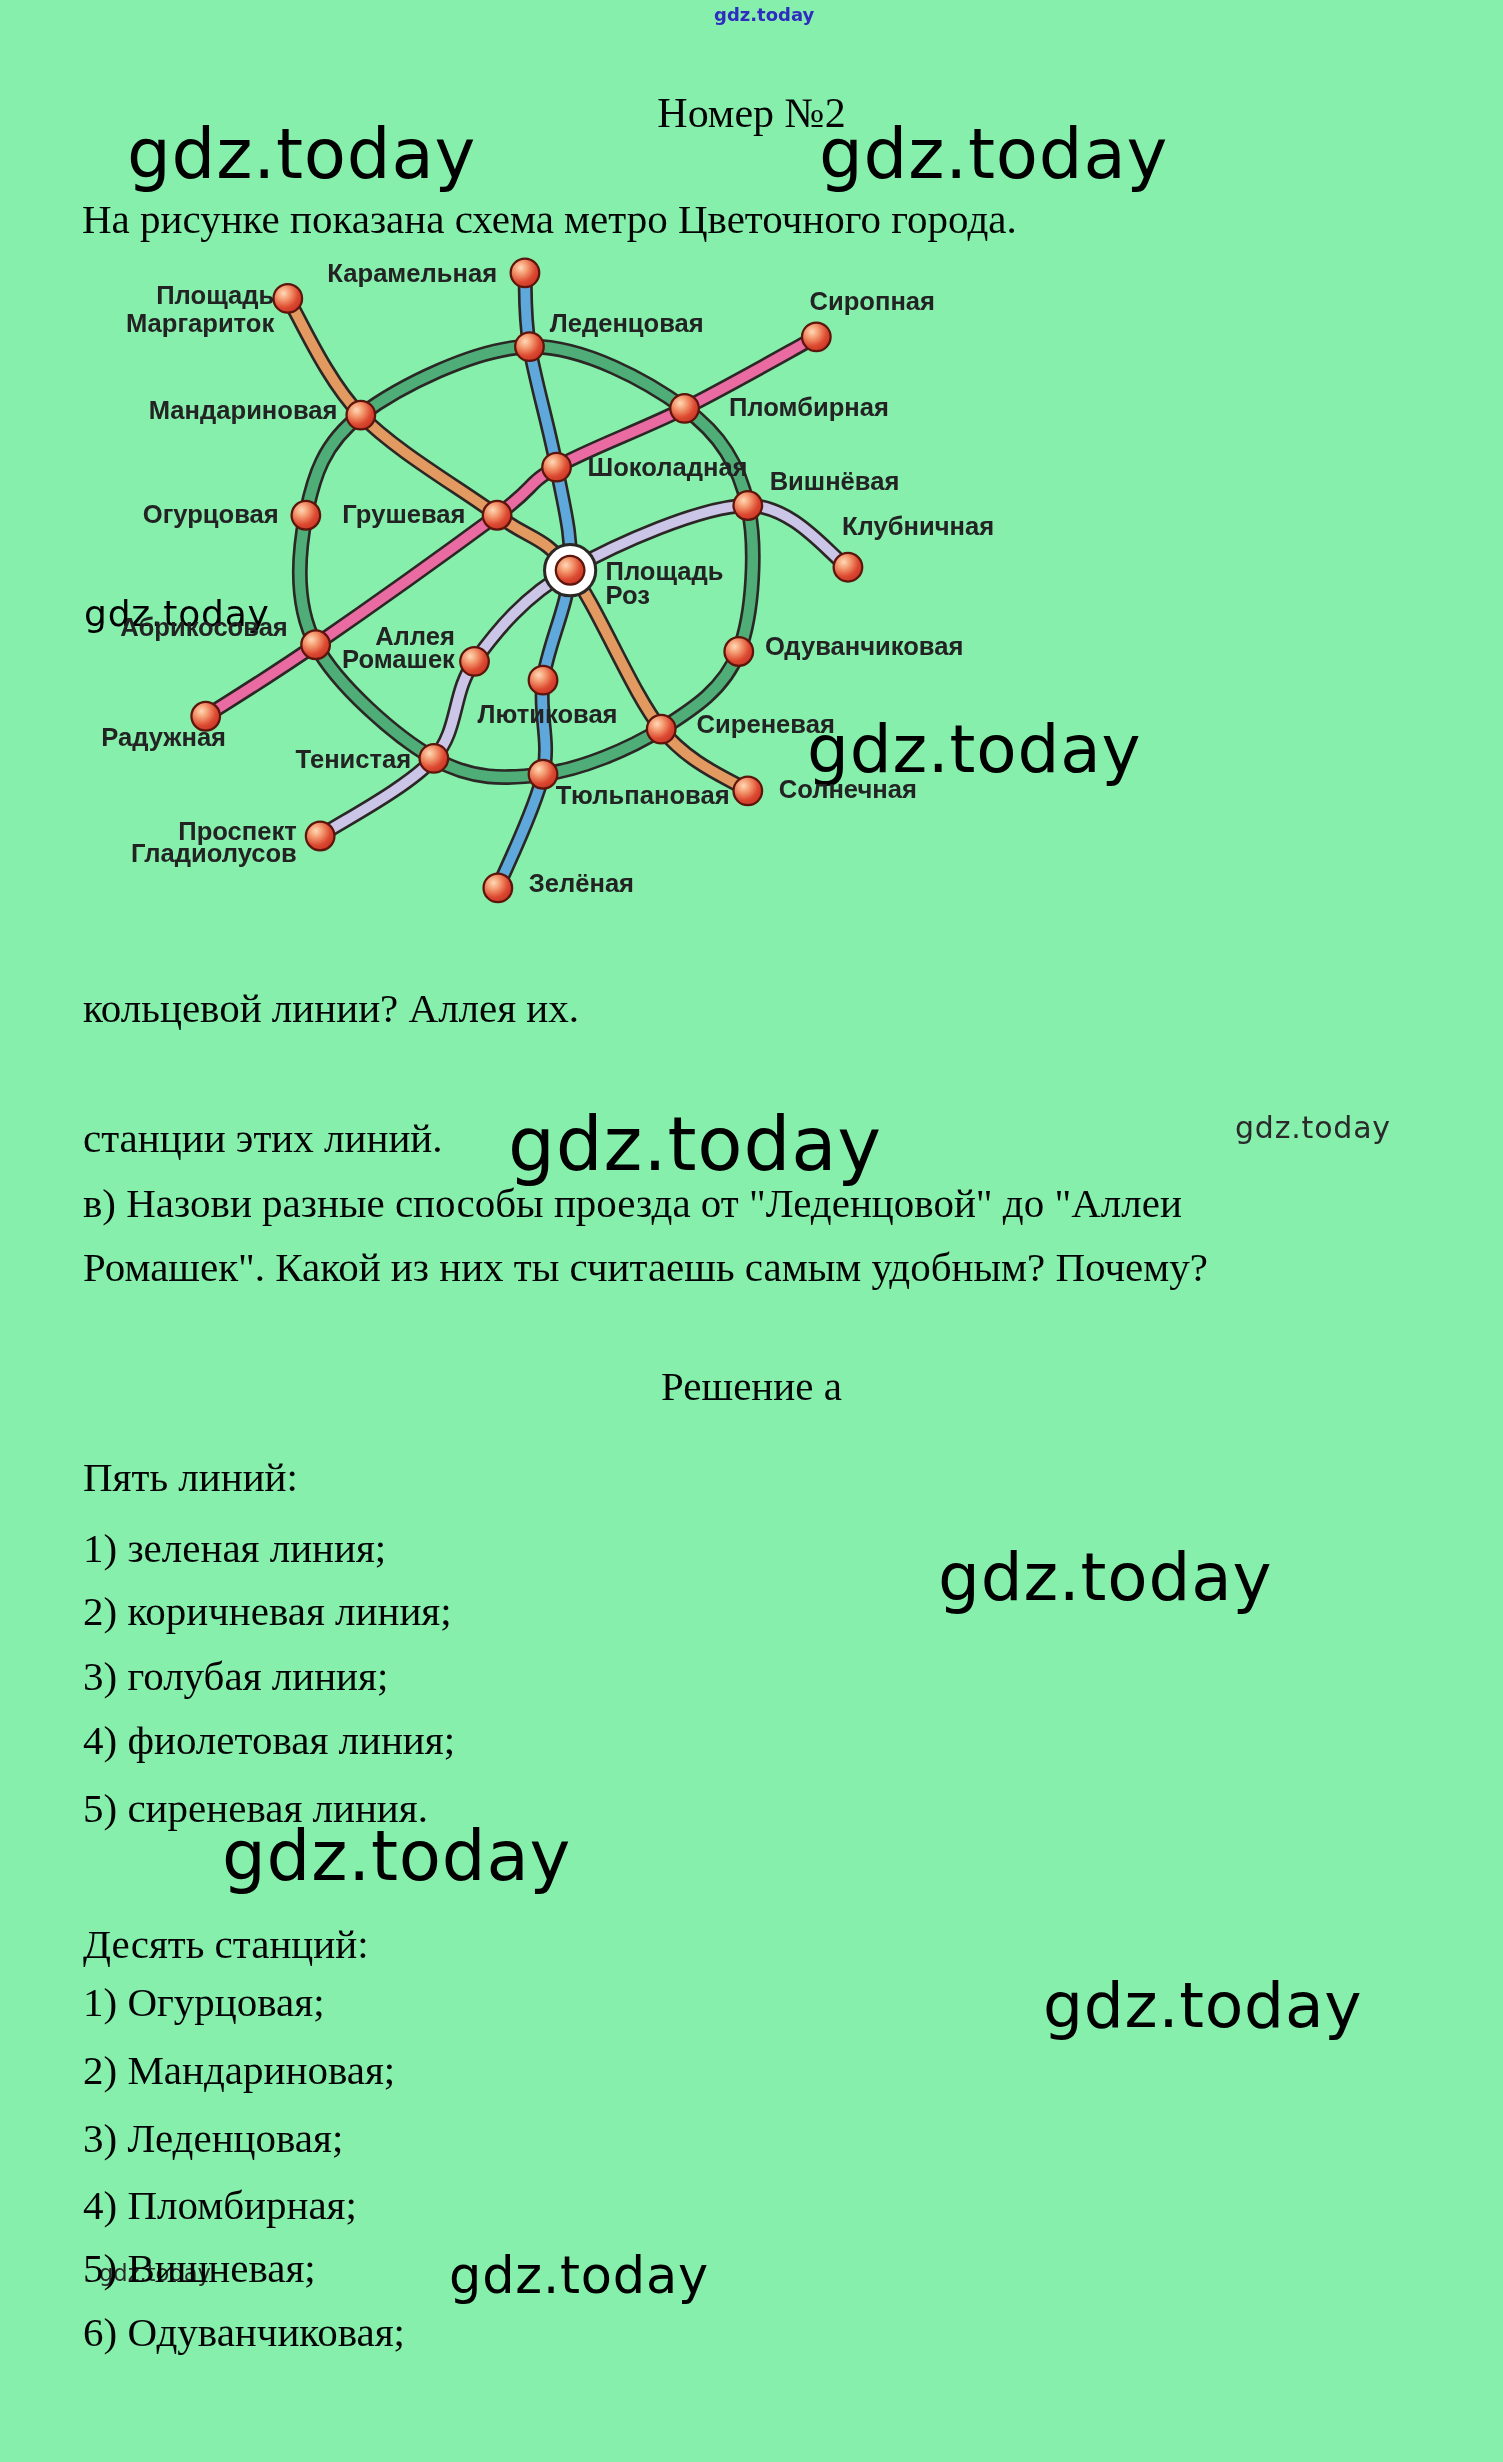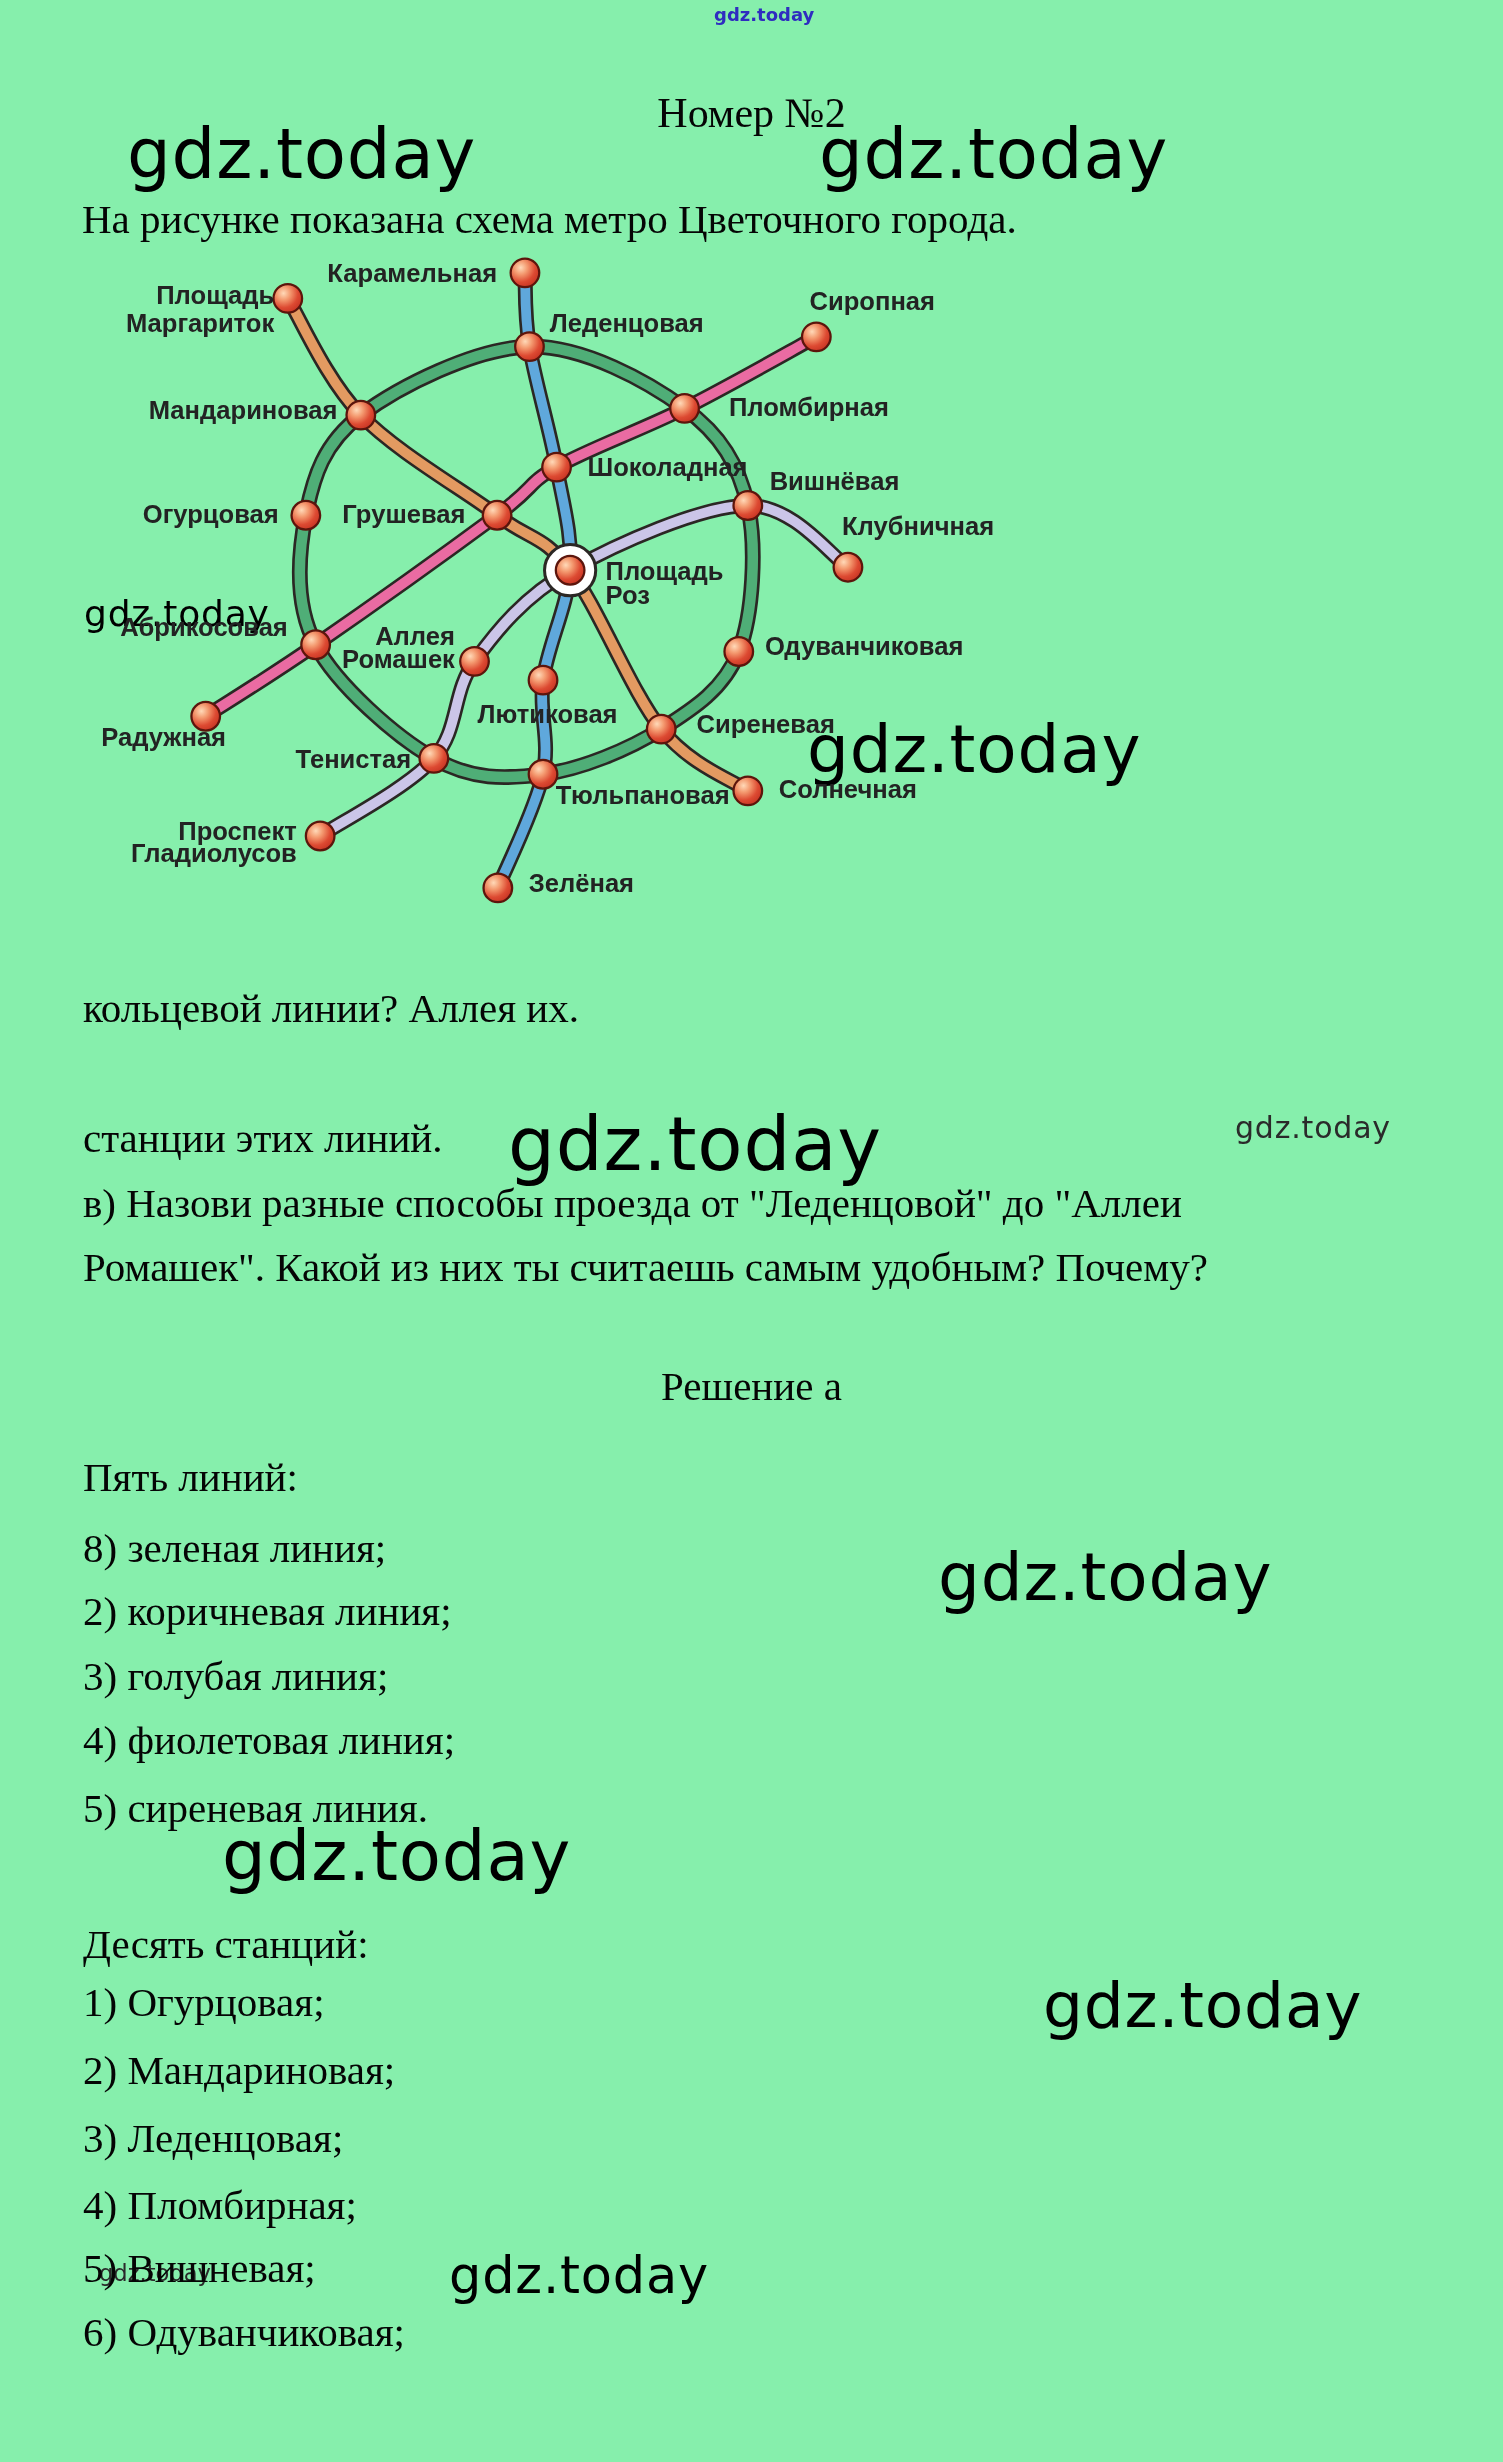--- a/index.html
+++ b/index.html
@@ -130,21 +130,21 @@
   </div>
 
   <div class="t" style="left:83px; top:986px;">кольцевой линии? Аллея их.</div>
   <div class="t" style="left:83px; top:1181px;">в) Назови разные способы проезда от "Леденцовой" до "Аллеи</div>
   <div class="t" style="left:83px; top:1116px;">станции этих линий.</div>
   <div class="t" style="left:83px; top:1245px;">Ромашек". Какой из них ты считаешь самым удобным? Почему?</div>
 
   <div class="t center" style="top:1364px;">Решение а</div>
 
   <div class="t" style="left:83px; top:1455px;">Пять линий:</div>
-  <div class="t" style="left:83px; top:1526px;">8) зеленая линия;</div>
+  <div class="t" style="left:83px; top:1526px;">1) зеленая линия;</div>
   <div class="t" style="left:83px; top:1589px;">2) коричневая линия;</div>
   <div class="t" style="left:83px; top:1654px;">3) голубая линия;</div>
   <div class="t" style="left:83px; top:1718px;text-align:center;">4) фиолетовая линия;</div>
   <div class="t" style="left:83px; top:1786px;">5) сиреневая линия.</div>
 
   <div class="t" style="left:83px; top:1922px;">Десять станций:</div>
   <div class="t" style="left:83px; top:1980px;">1) Огурцовая;</div>
   <div class="t" style="left:83px; top:2048px;">2) Мандариновая;</div>
   <div class="t" style="left:83px; top:2116px;">3) Леденцовая;</div>
   <div class="t" style="left:83px; top:2183px;">4) Пломбирная;</div>

